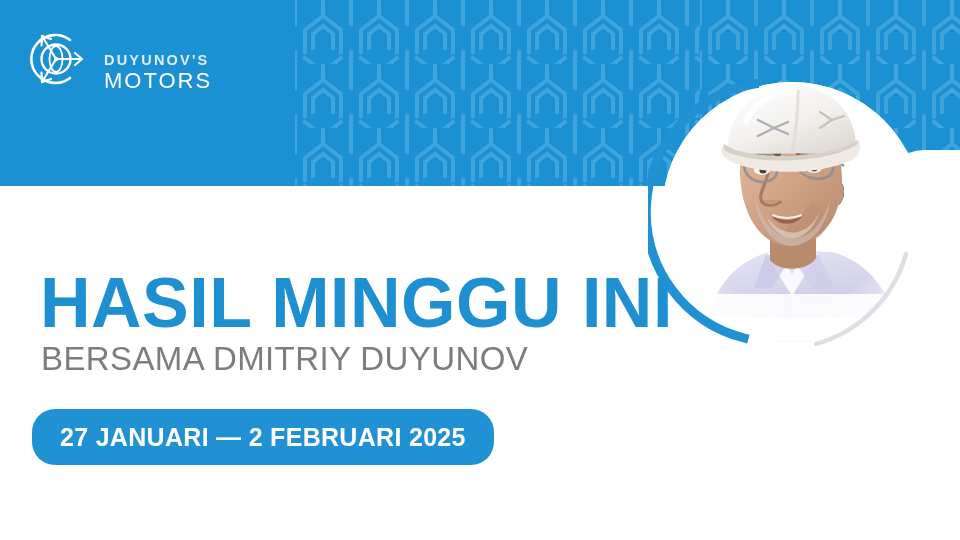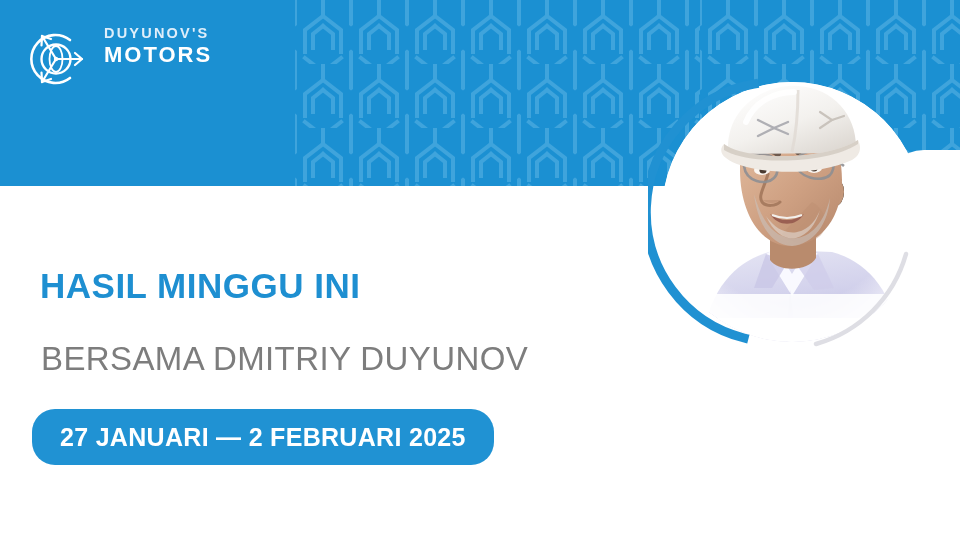--- a/index.html
+++ b/index.html
@@ -63,42 +63,42 @@
     border-top-left-radius: 40px;
     z-index: 4;
   }
 
   
   .logo {
     position: absolute;
     left: 26px;
     top: 26px;
     display: flex;
-    align-items: flex-start;
+    align-items: flex-end;
     gap: 12px;
     z-index: 6;
   }
   .logo-mark { width: 66px; height: 66px; flex: 0 0 66px; }
   .logo-mark svg { display: block; }
   .logo-text {
     display: flex;
     flex-direction: column;
     line-height: 1;
     color: #ffffff;
   }
   .logo-line1 {
     font-size: 14.5px;
     font-weight: bold;
     letter-spacing: 2.2px;
     color: #dfeefa;
     margin-bottom: 3px;
   }
   .logo-line2 {
     font-size: 22px;
-    font-weight: bold;
+    font-weight: normal;
     letter-spacing: 2.0px;
     color: #ffffff;
   }
 
   
   .photo-wrap {
     position: absolute;
     left: 648px;
     top: 68px;
     width: 288px;
@@ -119,21 +119,21 @@
   .photo-ring svg { display: block; }
 
   
   .portrait { position: absolute; left: 0; top: 0; }
 
   
   .title {
     position: absolute;
     left: 40px;
     top: 268px;
-    font-size: 35px;
+    font-size: 70px;
     font-weight: bold;
     letter-spacing: 0.5px;
     color: #1E8FD1;
     white-space: nowrap;
     line-height: 1;
     z-index: 6;
   }
   .subtitle {
     position: absolute;
     left: 41px;

